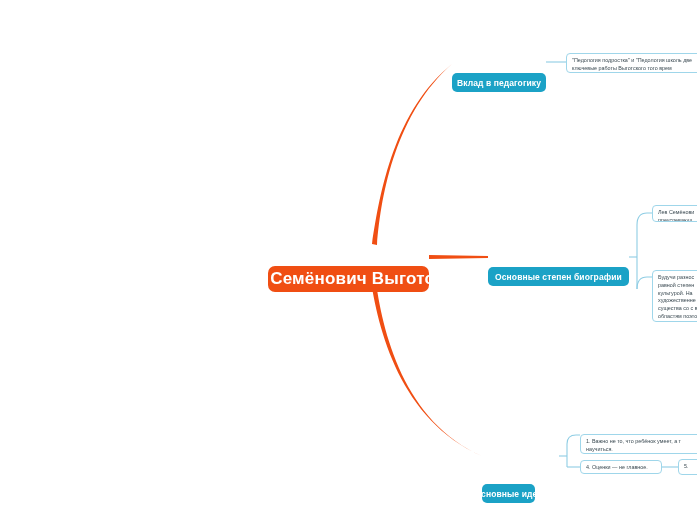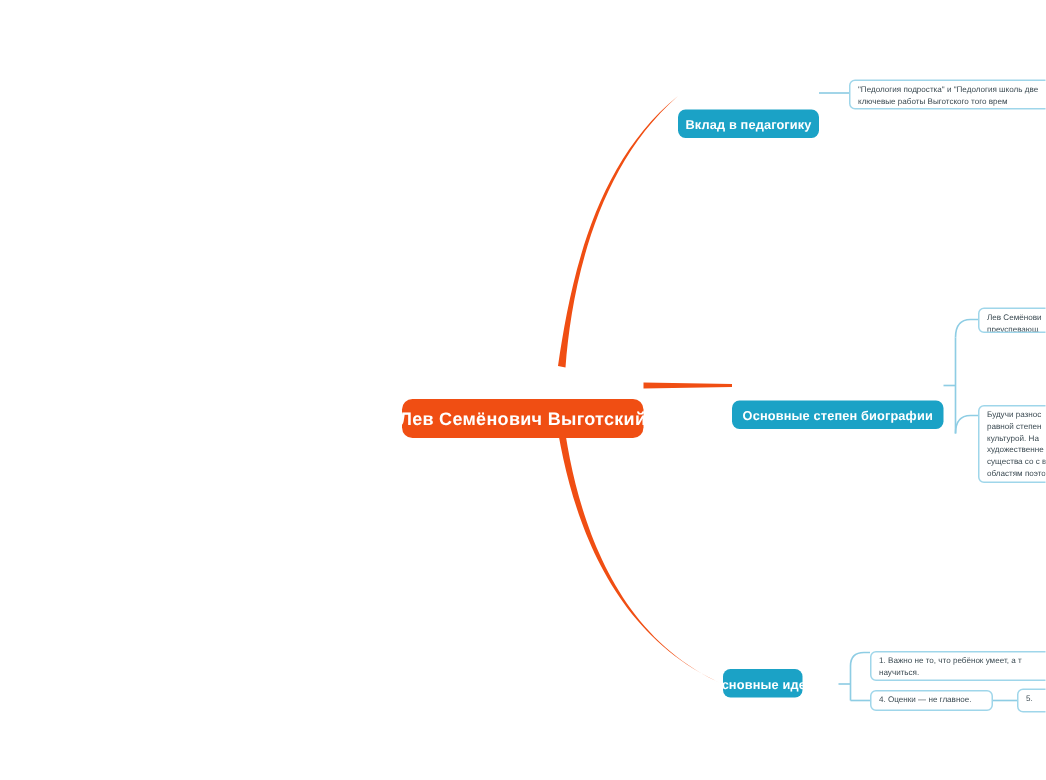--- a/index.html
+++ b/index.html
@@ -34,21 +34,21 @@
     box-sizing: border-box;
     display: flex;
     align-items: center;
     justify-content: center;
     margin-top: 20px;
   }
   .root-node {
     background: #f04e13;
     color: #ffffff;
     border-radius: 7px;
-    font-size: 12px;
+    font-size: 17px;
     font-weight: bold;
     letter-spacing: .2px;
     padding: 0 12px;
     white-space: nowrap;
   }
   .branch-node {
     background: #1ba2c6;
     color: #ffffff;
     border-radius: 5px;
     font-size: 8.5px;
@@ -103,21 +103,21 @@
       <path d="M 546 62 L 566 62"></path>
     </g>
   </svg>
 
   <div class="node root-node" style="left:268px; top:246px; width:161px; height:26px;">Лев Семёнович Выготский</div>
 
   <div class="node branch-node" style="left:452px; top:53px; width:94px; height:19px;">Вклад в педагогику</div>
 
   <div class="node branch-node" style="left:488px; top:247px; width:141px; height:19px;">Основные степен биографии</div>
 
-  <div class="node branch-node" style="left:482px; top:426px; width:53px; height:19px;">Основные идеи</div>
+  <div class="node branch-node" style="left:482px; top:464px; width:53px; height:19px;">Основные идеи</div>
 
   <div class="leaf-node" style="position:absolute; left:566px; top:53px; width:140px; height:20px;">"Педология подростка" и "Педология школь две ключевые работы Выготского того врем</div>
 
   <div class="leaf-node" style="position:absolute; left:652px; top:205px; width:62px; height:17px;">Лев Семёнови преуспевающ</div>
 
   <div class="leaf-node" style="position:absolute; left:652px; top:270px; width:62px; height:52px;">Будучи разнос равной степен культурой. На художественне существа со с всем областям поэтому его н</div>
 
   <div class="leaf-node" style="position:absolute; left:580px; top:434px; width:126px; height:20px;">1. Важно не то, что ребёнок умеет, а т научиться.</div>
 
   <div class="leaf-node" style="position:absolute; left:580px; top:460px; width:82px; height:14px;">4. Оценки — не главное.</div>

